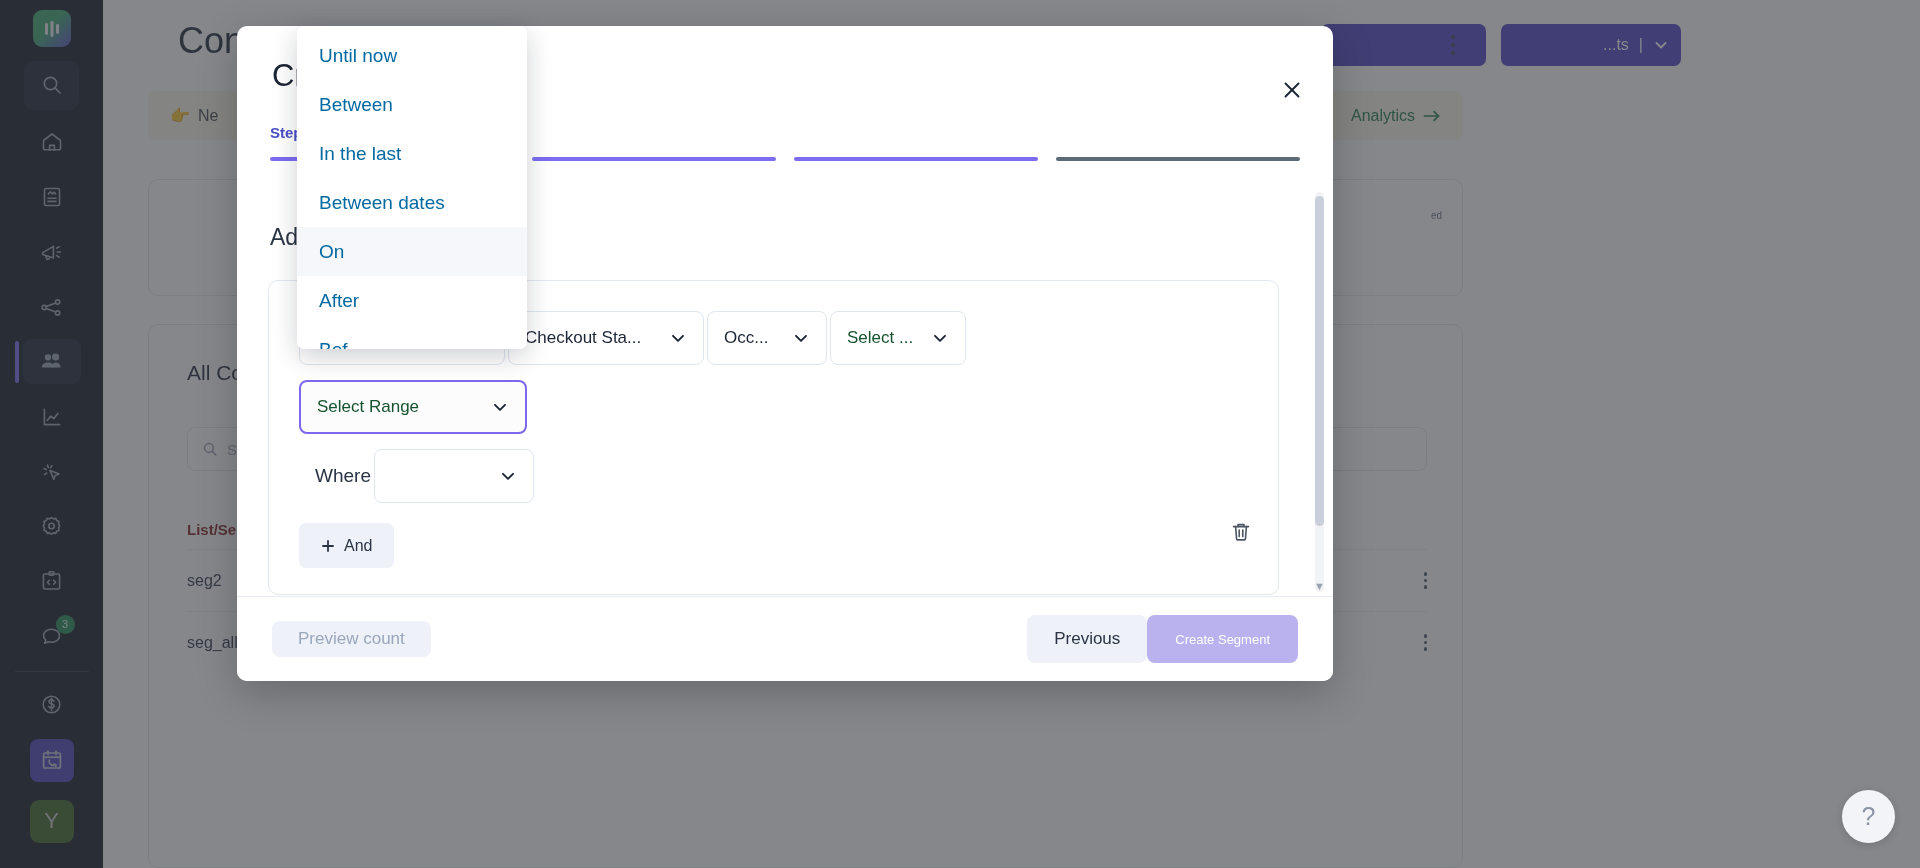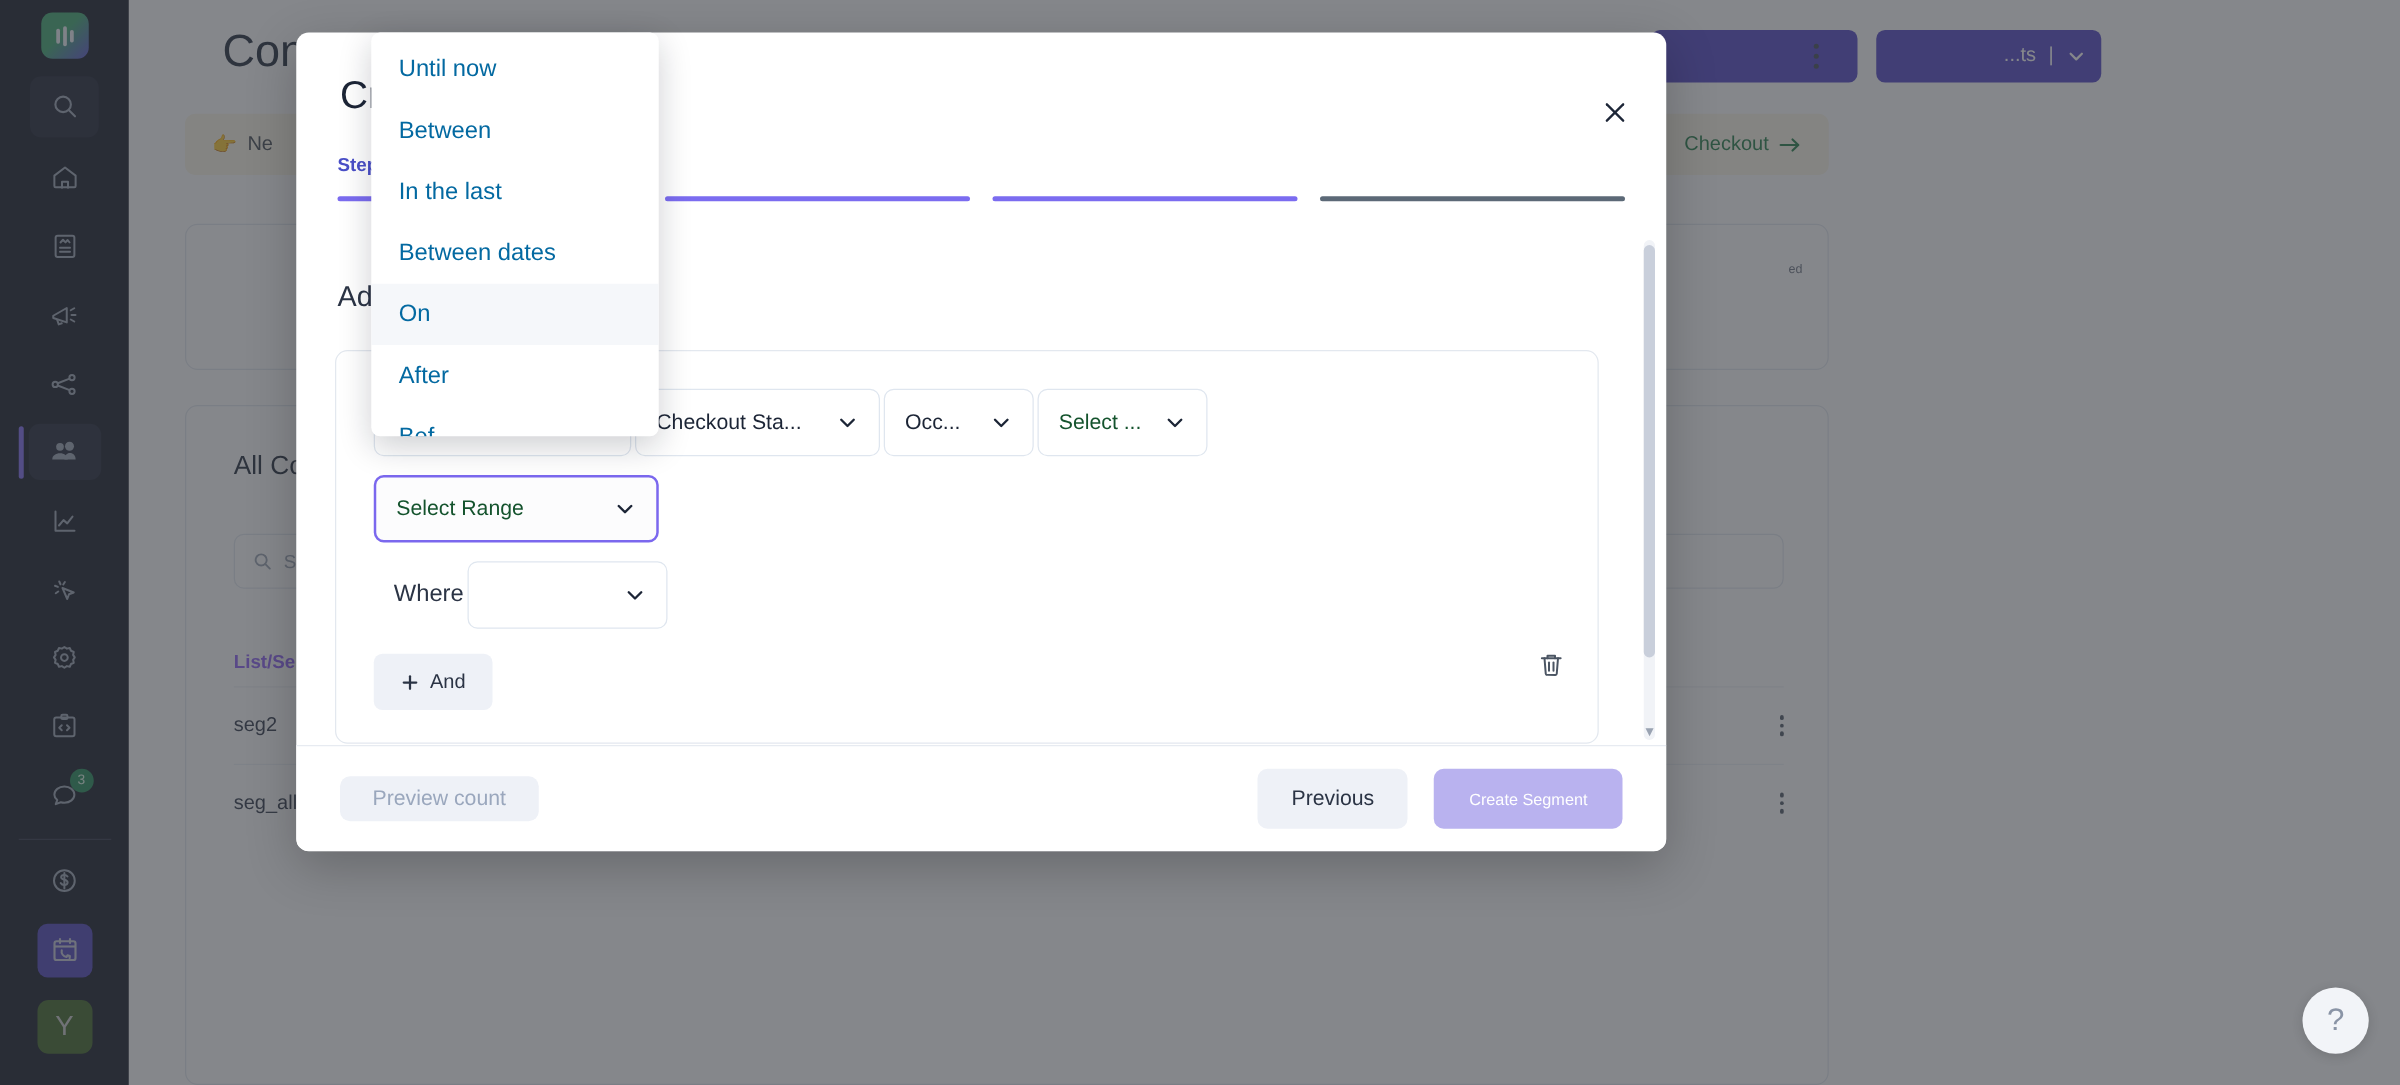--- a/index.html
+++ b/index.html
@@ -116,21 +116,21 @@
     position: absolute; left: 38px; top: 36px; font-size: 21px; color: #1c2536;
   }
   .lc-search {
     position: absolute; left: 38px; top: 102px;
     width: 1240px; height: 44px; border: 1px solid #e3e8ef; border-radius: 8px;
     display: flex; align-items: center; gap: 9px; padding: 0 14px;
     color: #9aa3b2; font-size: 15px;
   }
   .lc-head {
     position: absolute; left: 38px; top: 196px; font-size: 15px;
-    color: #8b5cf6; font-weight: 700;
+    color: #7f1d1d; font-weight: 700;
   }
   .lc-row {
     position: absolute; left: 38px; width: 1240px; height: 62px;
     border-top: 1px solid #edf1f6;
     display: flex; align-items: center; font-size: 16px; color: #2b3445;
   }
   .lc-row .kebab {
     margin-left: auto; display: flex; flex-direction: column; gap: 3px; align-items: center;
   }
   .lc-row .kebab i { width: 3.5px; height: 3.5px; border-radius: 50%; background: #4b5563; }
@@ -232,21 +232,21 @@
     position: absolute; left: 0; bottom: 0;
     width: 1096px; height: 85px;
     border-top: 1px solid #e7ebf1; background: #fff;
     display: flex; align-items: center; padding: 0 35px;
   }
   .btn-preview {
     height: 36px; padding: 0 26px; border-radius: 8px;
     background: #eef1f7; color: #9aa7bd; font-size: 17px;
     display: flex; align-items: center;
   }
-  .footer-right { margin-left: auto; display: flex; gap: 21px; }
+  .footer-right { margin-left: auto; display: flex; }
   .btn-prev {
     height: 48px; padding: 0 27px; border-radius: 8px;
     background: #eef1f7; color: #2b3445; font-size: 17px;
     display: flex; align-items: center;
   }
   .btn-create {
     height: 48px; padding: 0 28px; border-radius: 8px;
     background: #b9b2ef; color: #ffffff; font-size: 13px;
     display: flex; align-items: center;
   }
@@ -423,21 +423,21 @@
     <div class="hdr-kebab">
       <i></i>
         <i></i>
         <i></i>
     </div>
 
     <div class="banner">
       <span>👉</span>
       <span>Ne</span>
       <span class="right">
-        <span>Checkout</span>
+        <span>Analytics</span>
         <svg width="18" height="14" viewBox="0 0 18 14" fill="none" stroke="#1f7a43" stroke-width="1.7" stroke-linecap="round" stroke-linejoin="round">
           <line x1="1.5" y1="7" x2="15.5" y2="7"></line>
             <path d="M11 2.6 15.6 7 11 11.4"></path>
         </svg>
       </span>
     </div>
 
     <div class="card-block">
       <span class="ghost-text">ed</span>
     </div>

